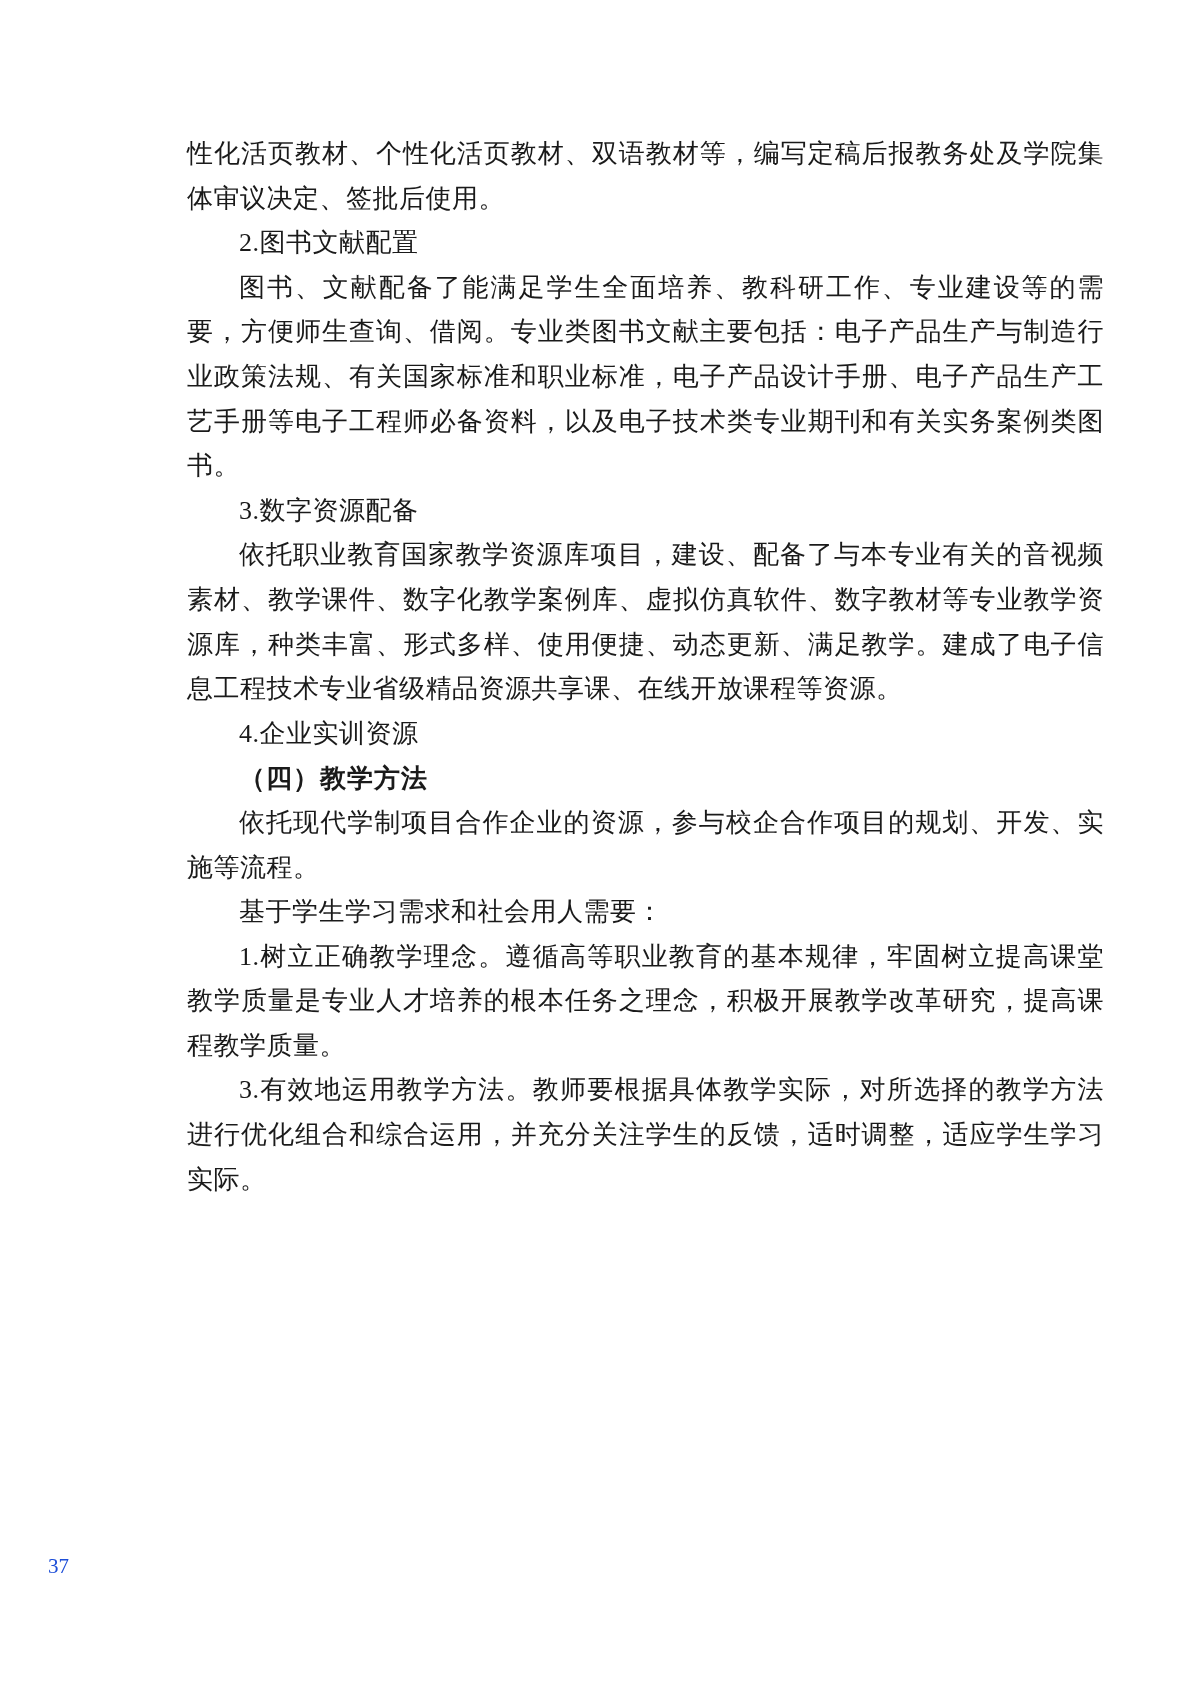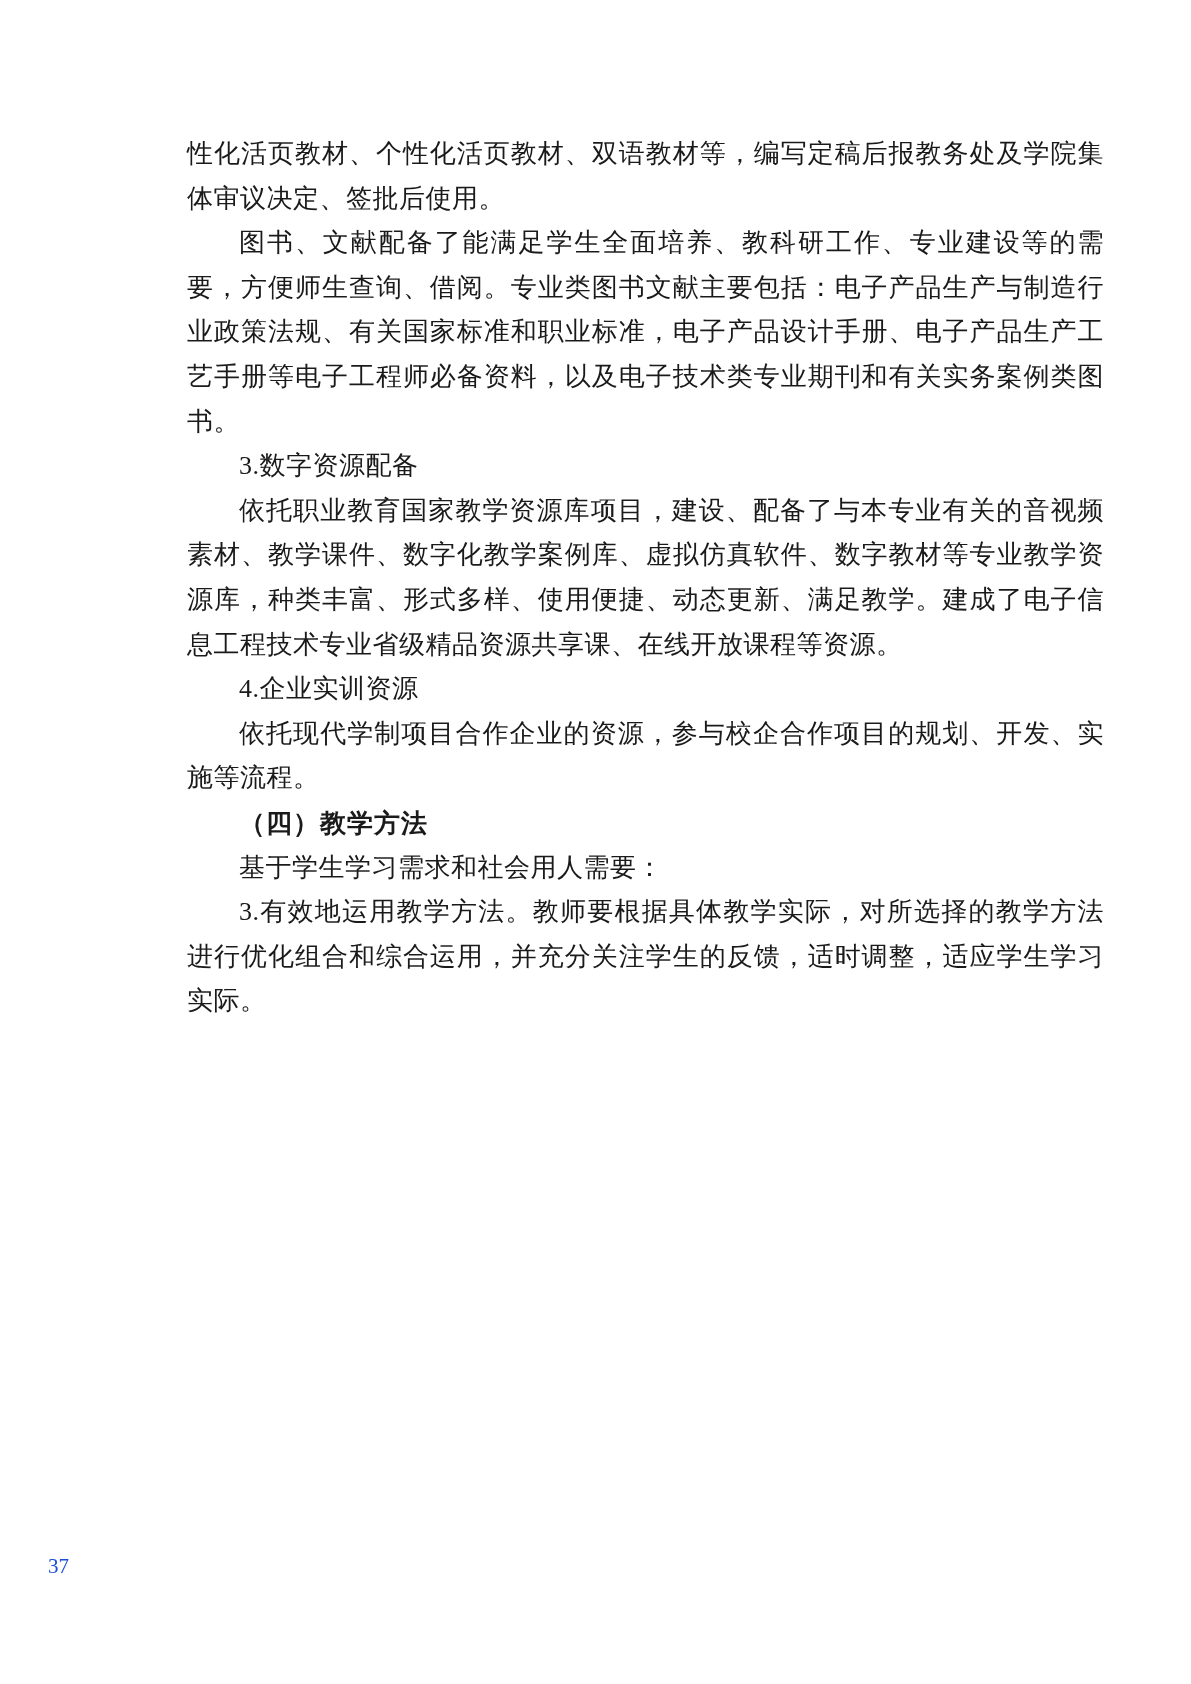--- a/index.html
+++ b/index.html
@@ -50,23 +50,25 @@
     line-height: 30px;
     color: #1d4ed8;
   }
 </style>
 </head>
 <body>
 
 <div class="page">
   <div class="content">
     <p class="para no-indent">性化活页教材、个性化活页教材、双语教材等，编写定稿后报教务处及学院集体审议决定、签批后使用。</p>
+    <p class="para">2.图书文献配置</p>
     <p class="para">图书、文献配备了能满足学生全面培养、教科研工作、专业建设等的需要，方便师生查询、借阅。专业类图书文献主要包括：电子产品生产与制造行业政策法规、有关国家标准和职业标准，电子产品设计手册、电子产品生产工艺手册等电子工程师必备资料，以及电子技术类专业期刊和有关实务案例类图书。</p>
     <p class="para">3.数字资源配备</p>
     <p class="para">依托职业教育国家教学资源库项目，建设、配备了与本专业有关的音视频素材、教学课件、数字化教学案例库、虚拟仿真软件、数字教材等专业教学资源库，种类丰富、形式多样、使用便捷、动态更新、满足教学。建成了电子信息工程技术专业省级精品资源共享课、在线开放课程等资源。</p>
     <p class="para">4.企业实训资源</p>
+    <p class="para heading">（四）教学方法</p>
     <p class="para">依托现代学制项目合作企业的资源，参与校企合作项目的规划、开发、实施等流程。</p>
-    <p class="para heading">（四）教学方法</p>
     <p class="para">基于学生学习需求和社会用人需要：</p>
+    <p class="para">1.树立正确教学理念。遵循高等职业教育的基本规律，牢固树立提高课堂教学质量是专业人才培养的根本任务之理念，积极开展教学改革研究，提高课程教学质量。</p>
     <p class="para">3.有效地运用教学方法。教师要根据具体教学实际，对所选择的教学方法进行优化组合和综合运用，并充分关注学生的反馈，适时调整，适应学生学习实际。</p>
   </div>
   <div class="page-number">37</div>
 </div>
 
 </body></html>

